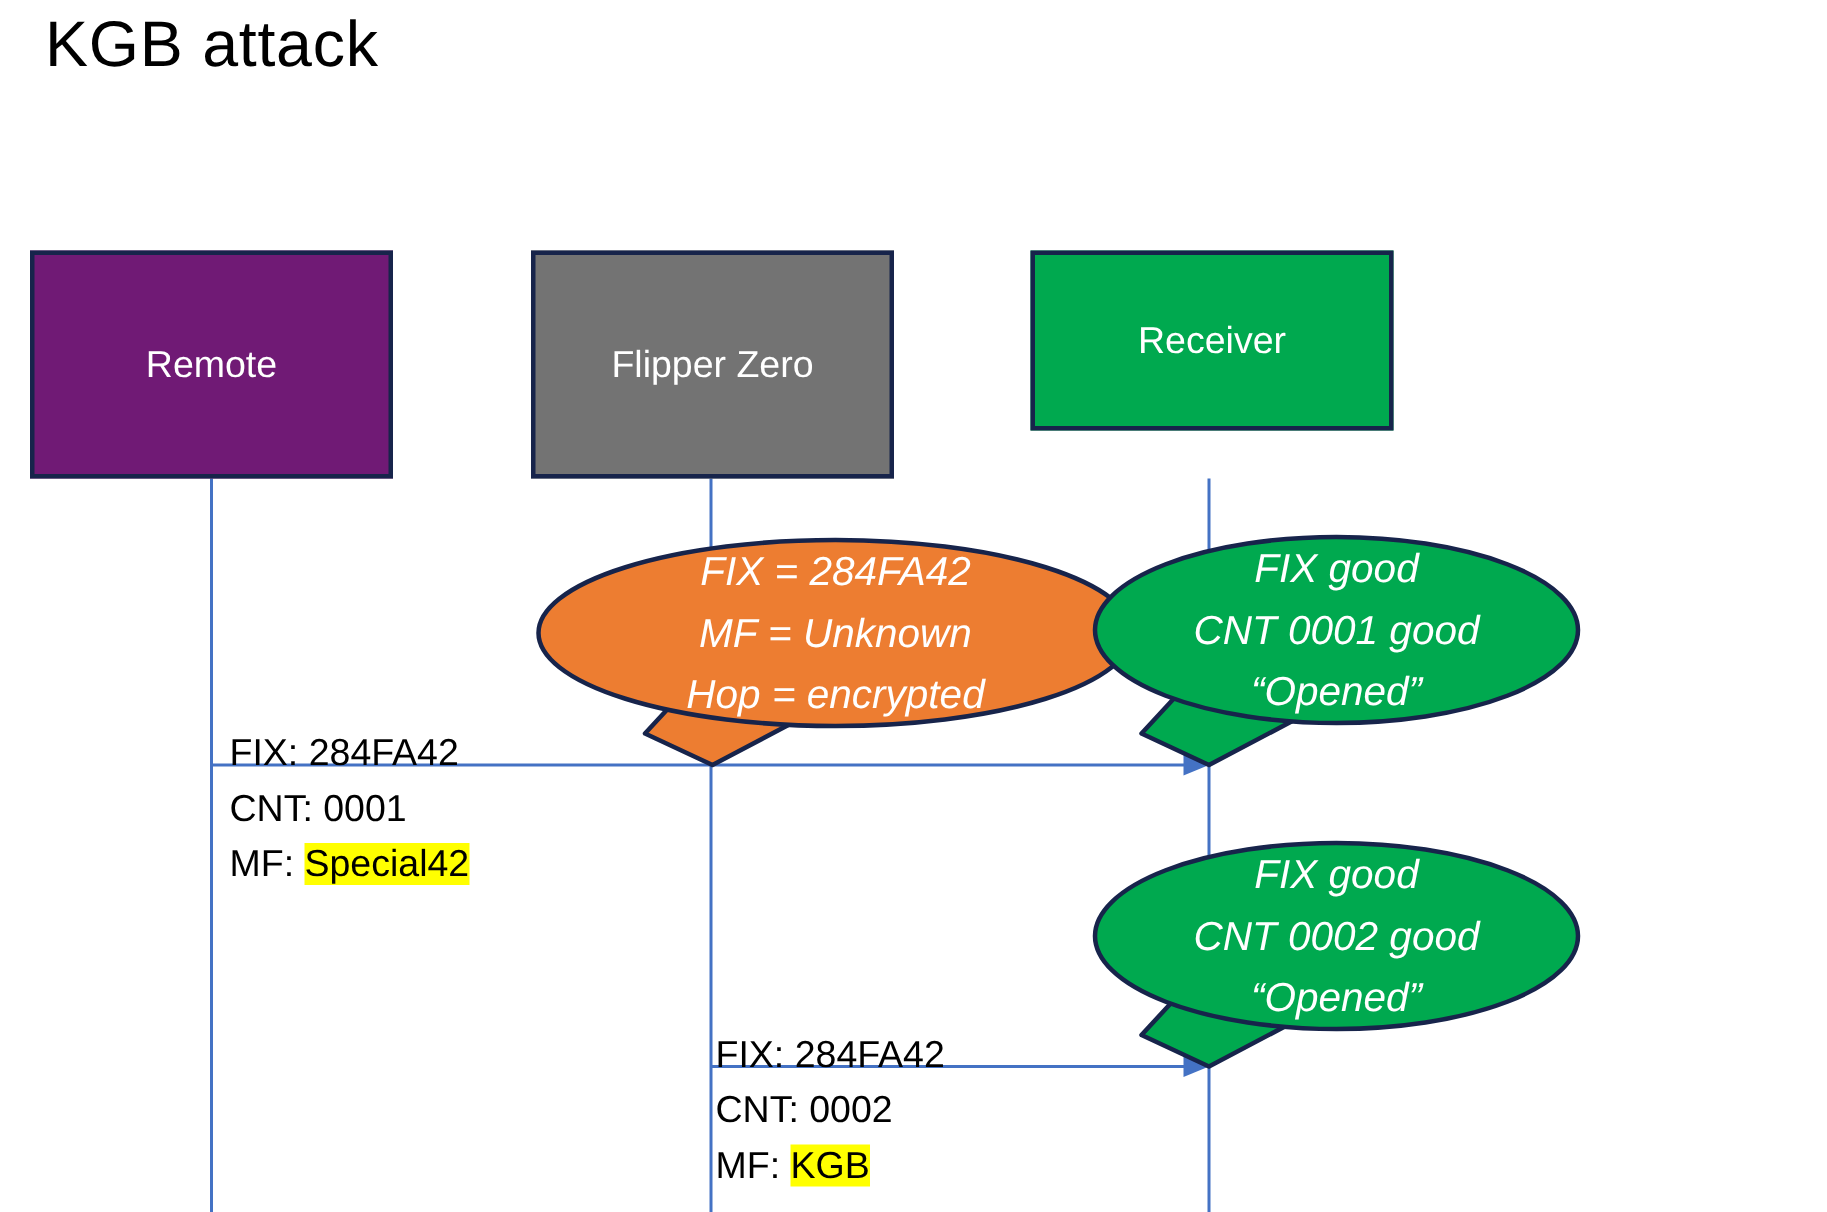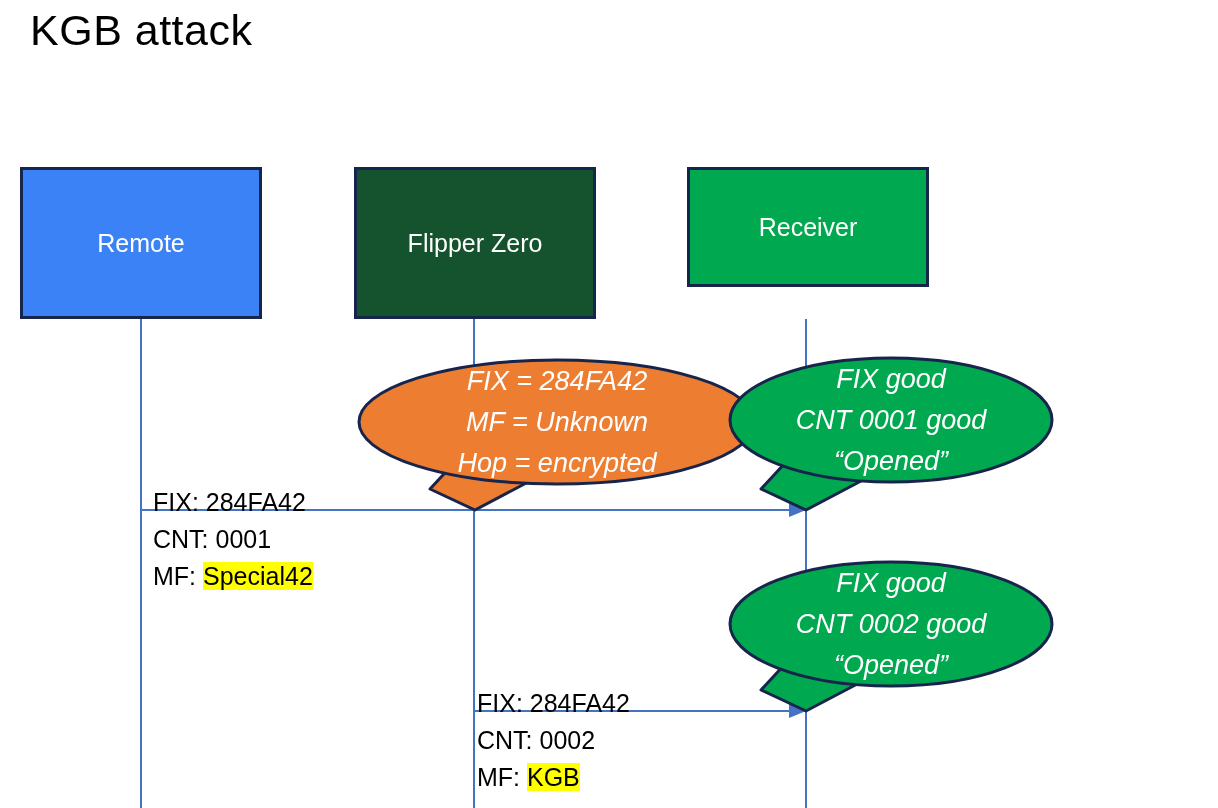--- a/index.html
+++ b/index.html
@@ -95,25 +95,25 @@
     <path d="M 786 462 L 761 489 L 806 510 L 861 481 Z" fill="#00A94F" stroke="#17244B" stroke-width="3" stroke-linejoin="round"></path>
     <ellipse cx="891" cy="420" rx="161" ry="62" fill="#00A94F" stroke="#17244B" stroke-width="3"></ellipse>
   </g>
 
   <g>
     <path d="M 786 663 L 761 690 L 806 711 L 861 682 Z" fill="#00A94F" stroke="#17244B" stroke-width="3" stroke-linejoin="round"></path>
     <ellipse cx="891" cy="624" rx="161" ry="62" fill="#00A94F" stroke="#17244B" stroke-width="3"></ellipse>
   </g>
 </svg>
 
-<div class="actor-box" style="left:20px; top:167px; width:242px; height:152px; background:#3b82f6;">
+<div class="actor-box" style="left:20px; top:167px; width:242px; height:152px; background:#701a75;">
   <span class="actor-label">Remote</span>
 </div>
 
-<div class="actor-box" style="left:354px; top:167px; width:242px; height:152px; background:#14532d;">
+<div class="actor-box" style="left:354px; top:167px; width:242px; height:152px; background:#737373;">
   <span class="actor-label">Flipper Zero</span>
 </div>
 
 <div class="actor-box" style="left:687px; top:167px; width:242px; height:120px; background:#00A94F;">
   <span class="actor-label">Receiver</span>
 </div>
 
 <div class="bubble-text" style="left:360px; top:361px; width:394px;">
   <span class="msg-line">FIX = 284FA42</span>
   <span class="msg-line">MF = Unknown</span>

